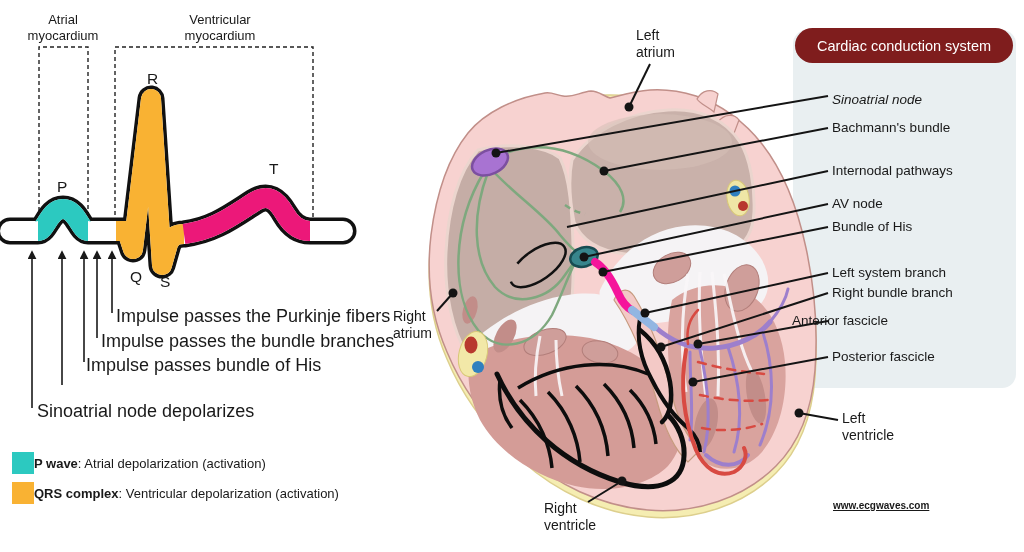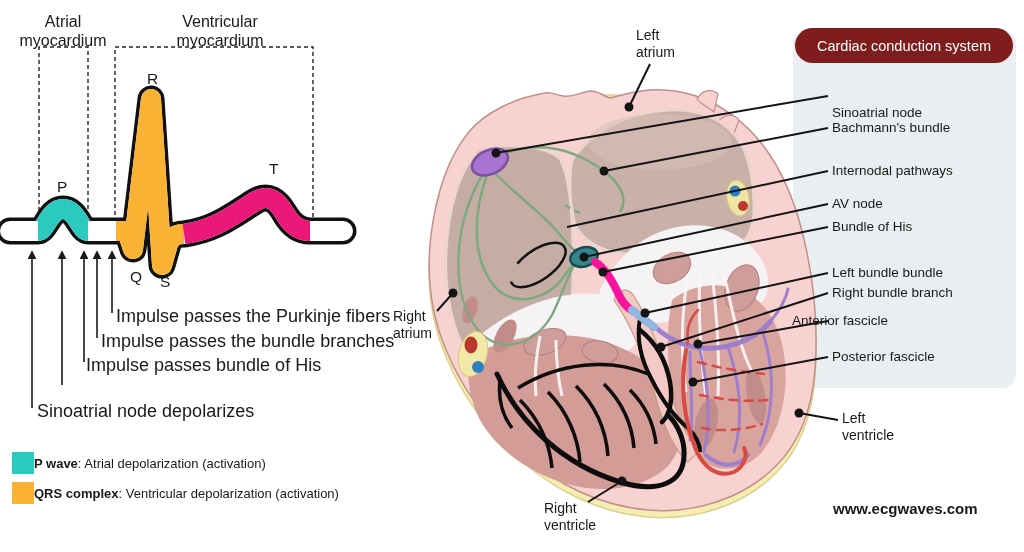--- a/index.html
+++ b/index.html
@@ -7,24 +7,24 @@
          font-family:"Liberation Sans",sans-serif;color:#191919;}
   .panel{position:absolute;left:793px;top:30px;width:223px;height:358px;border-radius:14px;
          background:#e9eff1;z-index:0;}
   svg.art{position:absolute;left:0;top:0;z-index:1;pointer-events:none;}
   .pill{position:absolute;left:795px;top:28px;width:218px;height:35px;border-radius:18px;
         display:flex;align-items:center;justify-content:center;color:#fff;font-size:14.5px;
         z-index:3;cursor:pointer;border:none;}
   .lbl{position:absolute;z-index:2;white-space:pre-line;line-height:1.22;}
   .struct{font-size:13.5px;line-height:1;}
   .chamber{font-size:14px;}
-  .region{font-size:16px;text-align:center;line-height:1.2;}
+  .region{font-size:13px;text-align:center;line-height:1.2;}
   .wave{font-size:15.5px;}
   .event{font-size:18px;white-space:nowrap;}
-  .website{font-size:15px;font-weight:bold;}
+  .website{font-size:10px;font-weight:bold;text-decoration:underline;}
   .legend-row{position:absolute;left:12px;display:flex;align-items:center;gap:0;z-index:2;}
   .swatch{width:22px;height:22px;flex:0 0 22px;}
   .legend-text{font-size:13px;white-space:nowrap;}
 </style>
 </head>
 <body>
 
 <div class="stage">
 
   <div class="panel"></div>
@@ -213,26 +213,26 @@
     <div class="swatch" style="background-color: rgb(44, 201, 192);"></div>
     <div class="legend-text"><b>P wave</b><span>: Atrial depolarization (activation)</span></div>
   </div>
   <div class="legend-row" style="top:482px;">
     <div class="swatch" style="background-color: rgb(249, 178, 51);"></div>
     <div class="legend-text"><b>QRS complex</b><span>: Ventricular depolarization (activation)</span></div>
   </div>
 
   <button class="pill" style="background-color: #7f1d1d;">Cardiac conduction system</button>
 
-  <div class="lbl struct" style="left:832px;top:106px;">Sinoatrial node</div>
+  <div class="lbl struct" style="left:832px;top:93px;font-style:italic;">Sinoatrial node</div>
   <div class="lbl struct" style="left:832px;top:121px;">Bachmann's bundle</div>
   <div class="lbl struct" style="left:832px;top:164px;">Internodal pathways</div>
   <div class="lbl struct" style="left:832px;top:197px;">AV node</div>
   <div class="lbl struct" style="left:832px;top:220px;">Bundle of His</div>
-  <div class="lbl struct" style="left:832px;top:266px;">Left bundle bundle</div>
+  <div class="lbl struct" style="left:832px;top:266px;">Left system branch</div>
   <div class="lbl struct" style="left:832px;top:286px;">Right bundle branch</div>
   <div class="lbl struct" style="left:792px;top:314px;">Anterior fascicle</div>
   <div class="lbl struct" style="left:832px;top:350px;">Posterior fascicle</div>
 
   <div class="lbl chamber" style="left:636px;top:27px;">Left
 atrium</div>
   <div class="lbl chamber" style="left:393px;top:308px;">Right
 atrium</div>
   <div class="lbl chamber" style="left:544px;top:500px;">Right
 ventricle</div>

